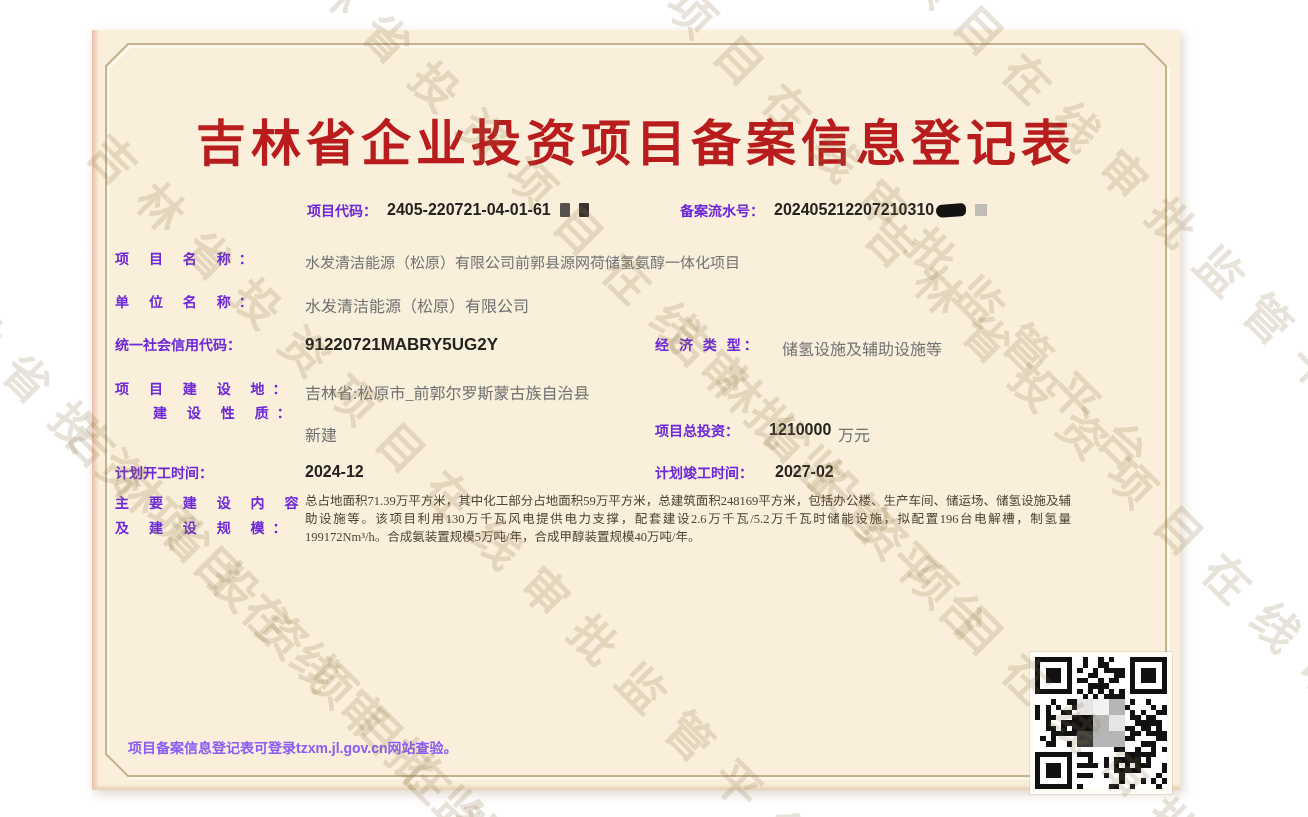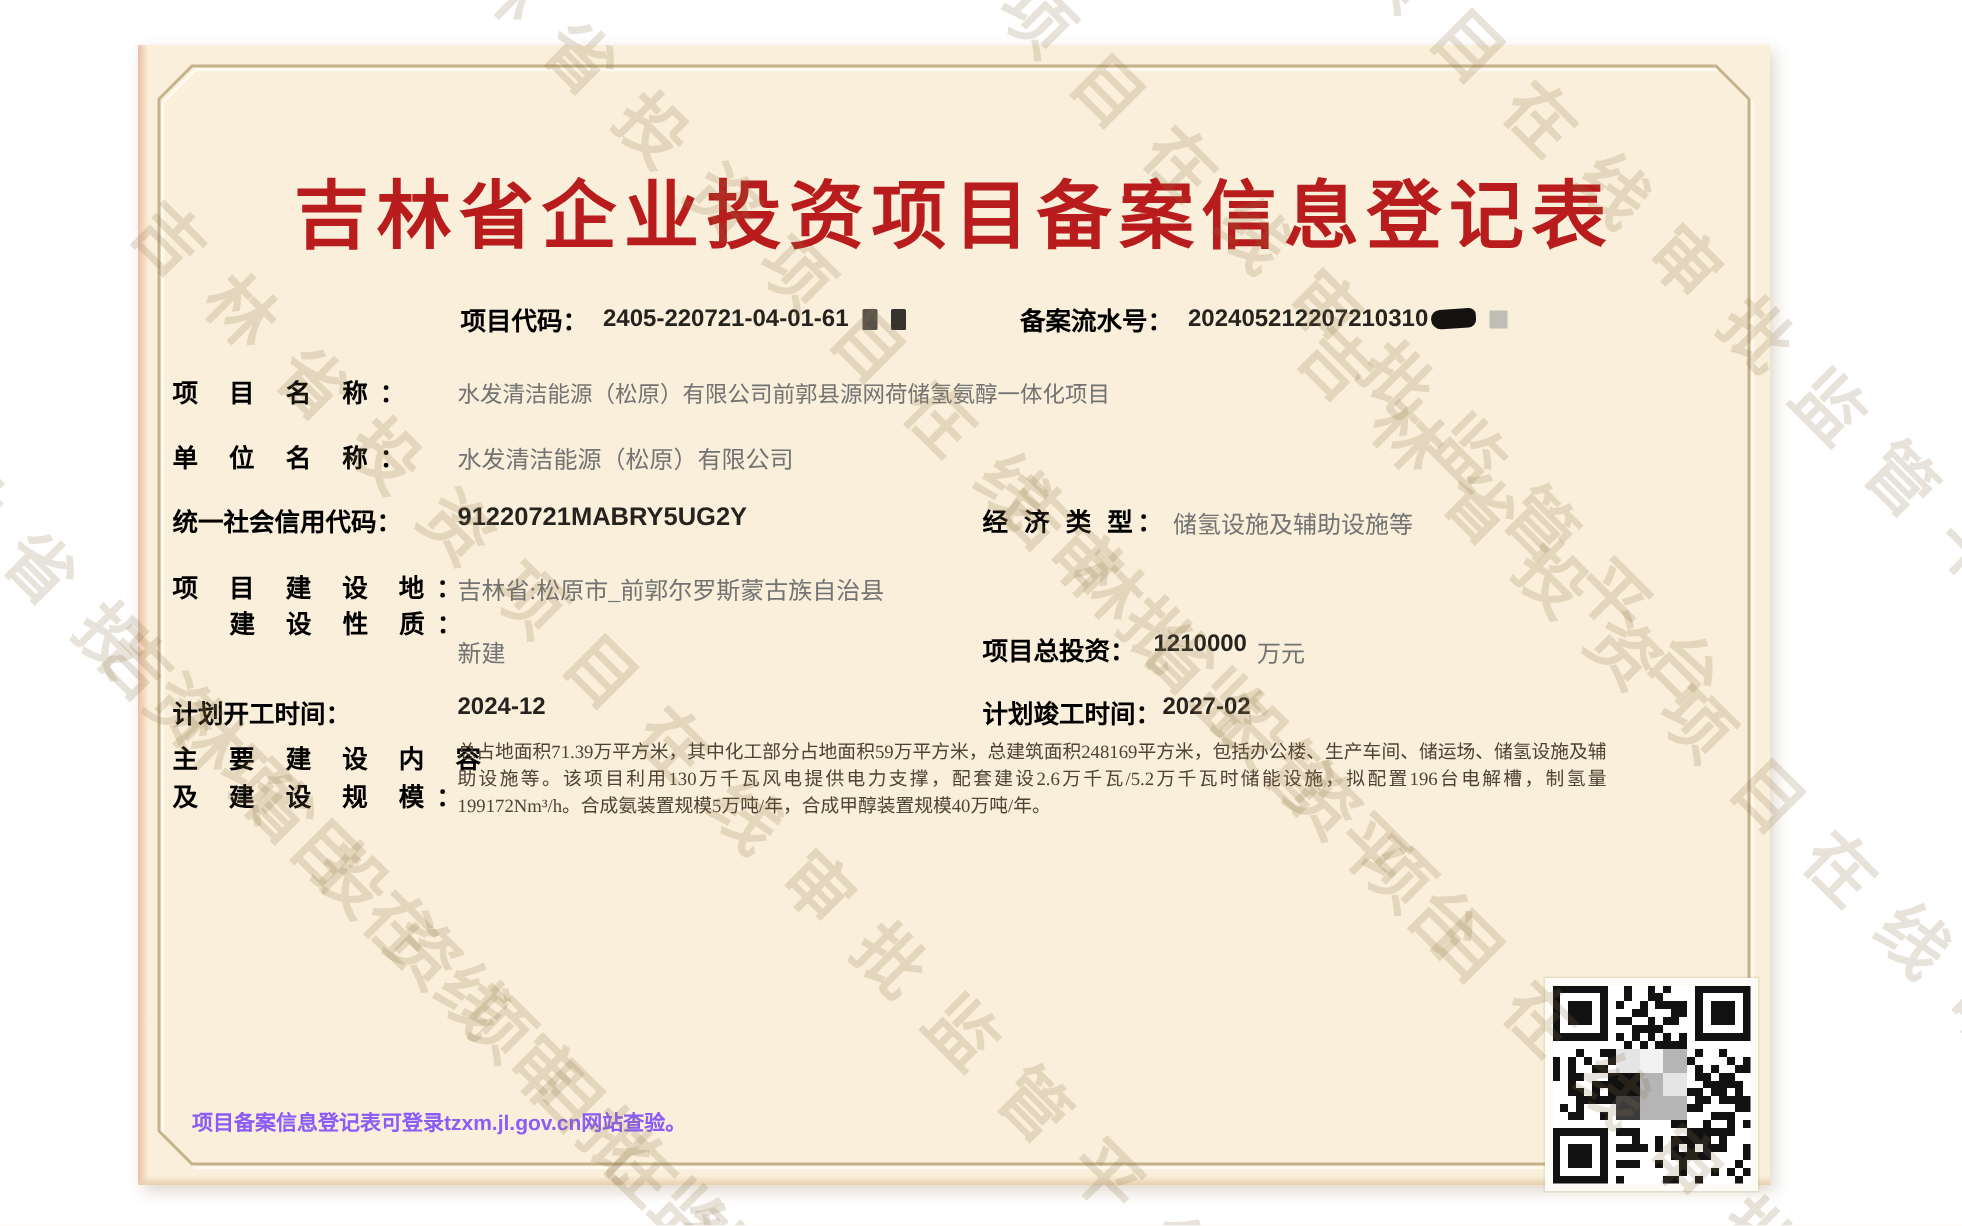--- a/index.html
+++ b/index.html
@@ -9,21 +9,21 @@
        box-shadow:3px 4px 10px rgba(150,118,80,.30);z-index:1;}
   .edge-left{position:absolute;left:0;top:0;bottom:0;width:7px;
        background:linear-gradient(90deg,#ecbcab,#f6e4c9 75%,rgba(246,228,201,0));}
   .edge-bottom{position:absolute;left:0;right:0;bottom:0;height:6px;
        background:linear-gradient(0deg,#e6cfb0,rgba(230,207,176,0));}
   .frame{position:absolute;left:0;top:0;pointer-events:none;}
   .title{position:absolute;left:0;top:73px;width:100%;margin:0;text-align:center;
          font-size:50px;font-weight:800;letter-spacing:5px;color:#b91c1c;
          font-family:"Liberation Sans",sans-serif;}
   .row{position:absolute;display:flex;align-items:center;white-space:nowrap;}
-  .lbl{font-weight:700;color:#000000;font-size:17px;}
+  .lbl{font-weight:700;color:#6d28d9;font-size:14px;}
   .sp{letter-spacing:8px;}
   .sp2{letter-spacing:3px;}
   .val-serif{font-family:"Liberation Serif",serif;color:#737373;font-size:15px;}
   .val-serif.lg{font-size:16px;}
   .val-bold{font-weight:700;color:#26231f;font-size:16px;}
   .gap{margin-left:10px;}
   .abs{position:absolute;white-space:nowrap;}
   .redact-sq{display:inline-block;width:10px;height:14px;background:#58524c;margin-left:9px;border-radius:1px;}
   .redact-sq.d2{background:#37332f;}
   .redact-blob{display:inline-block;width:30px;height:13px;background:#151311;border-radius:8px 6px 7px 9px;

